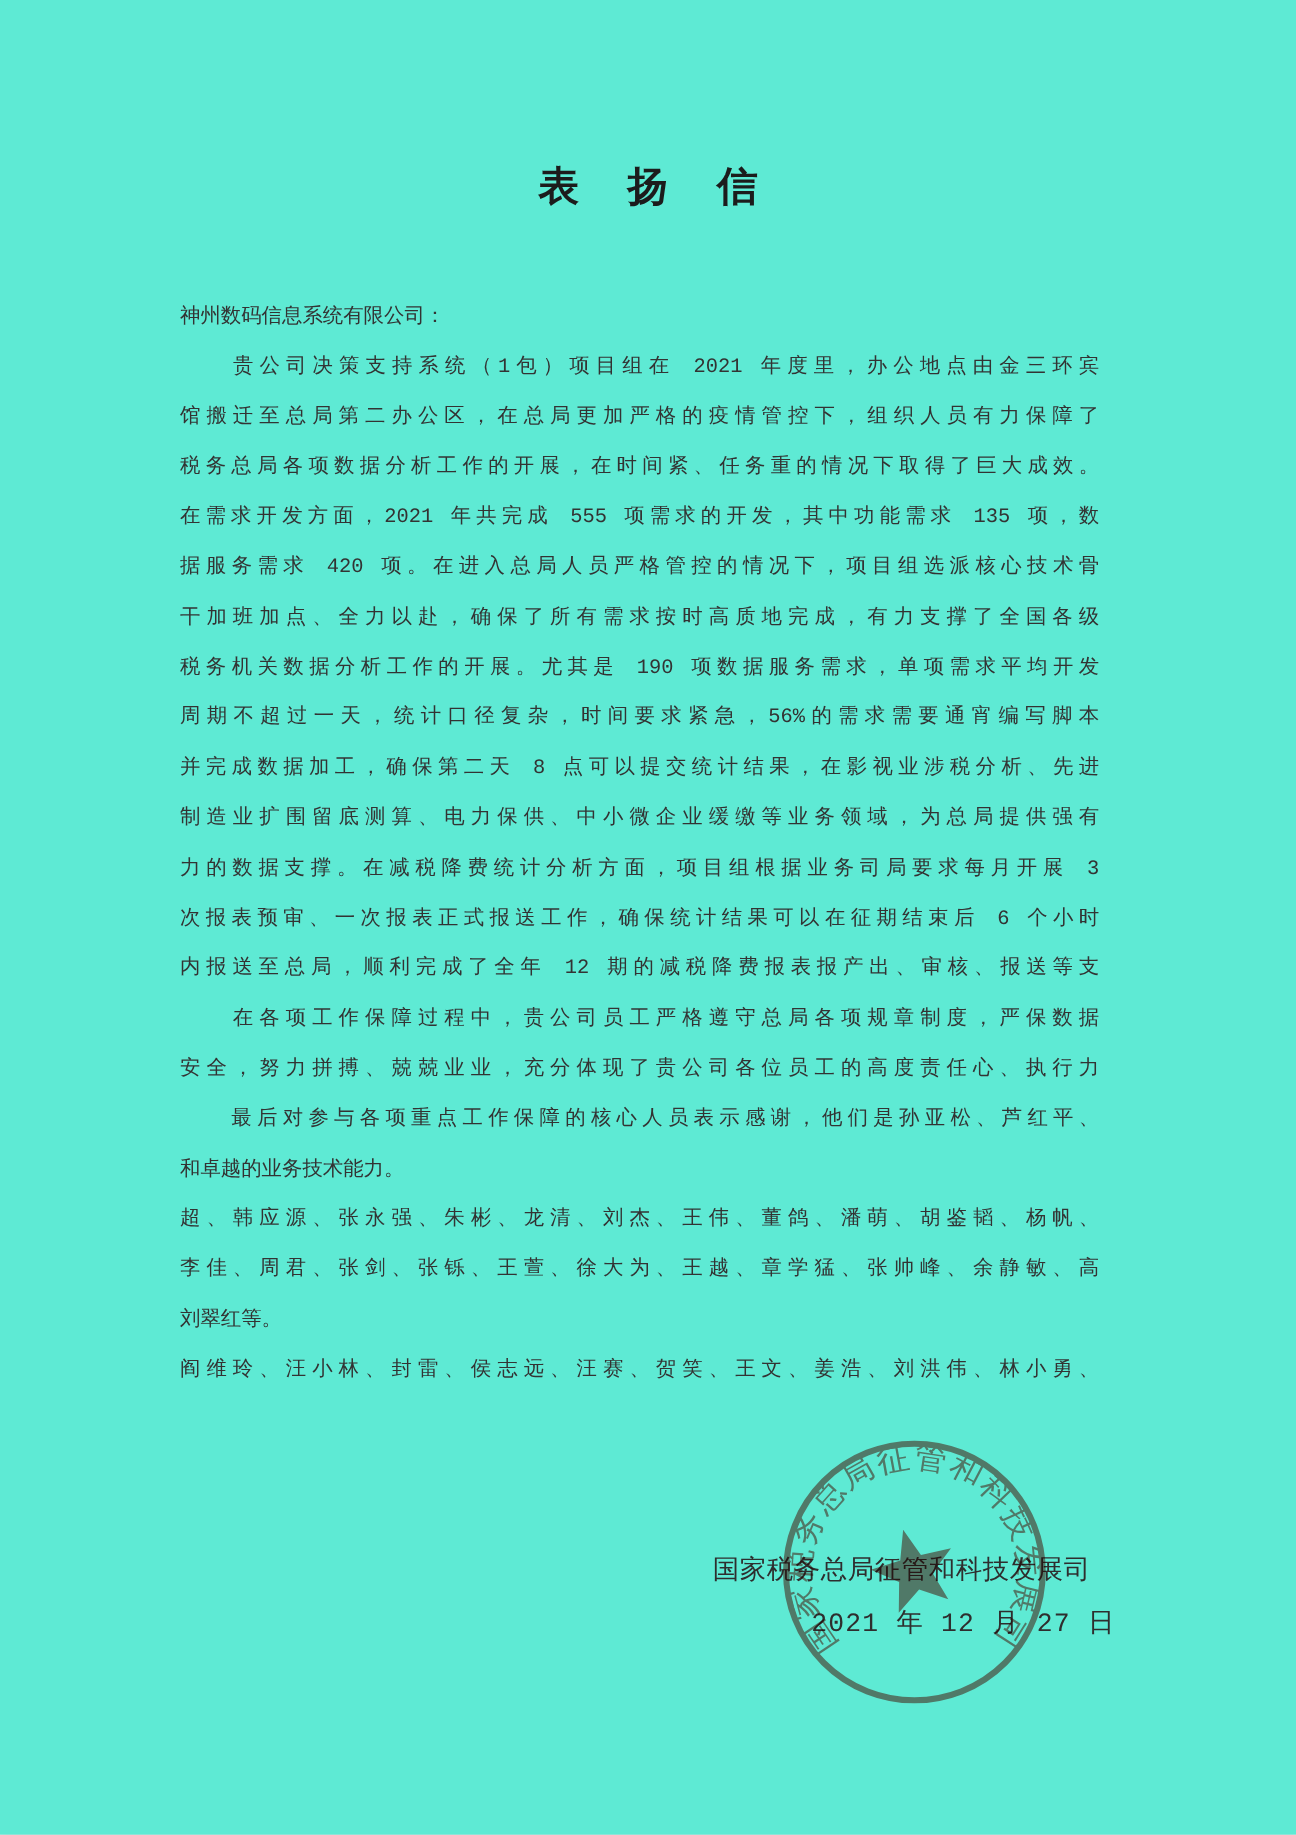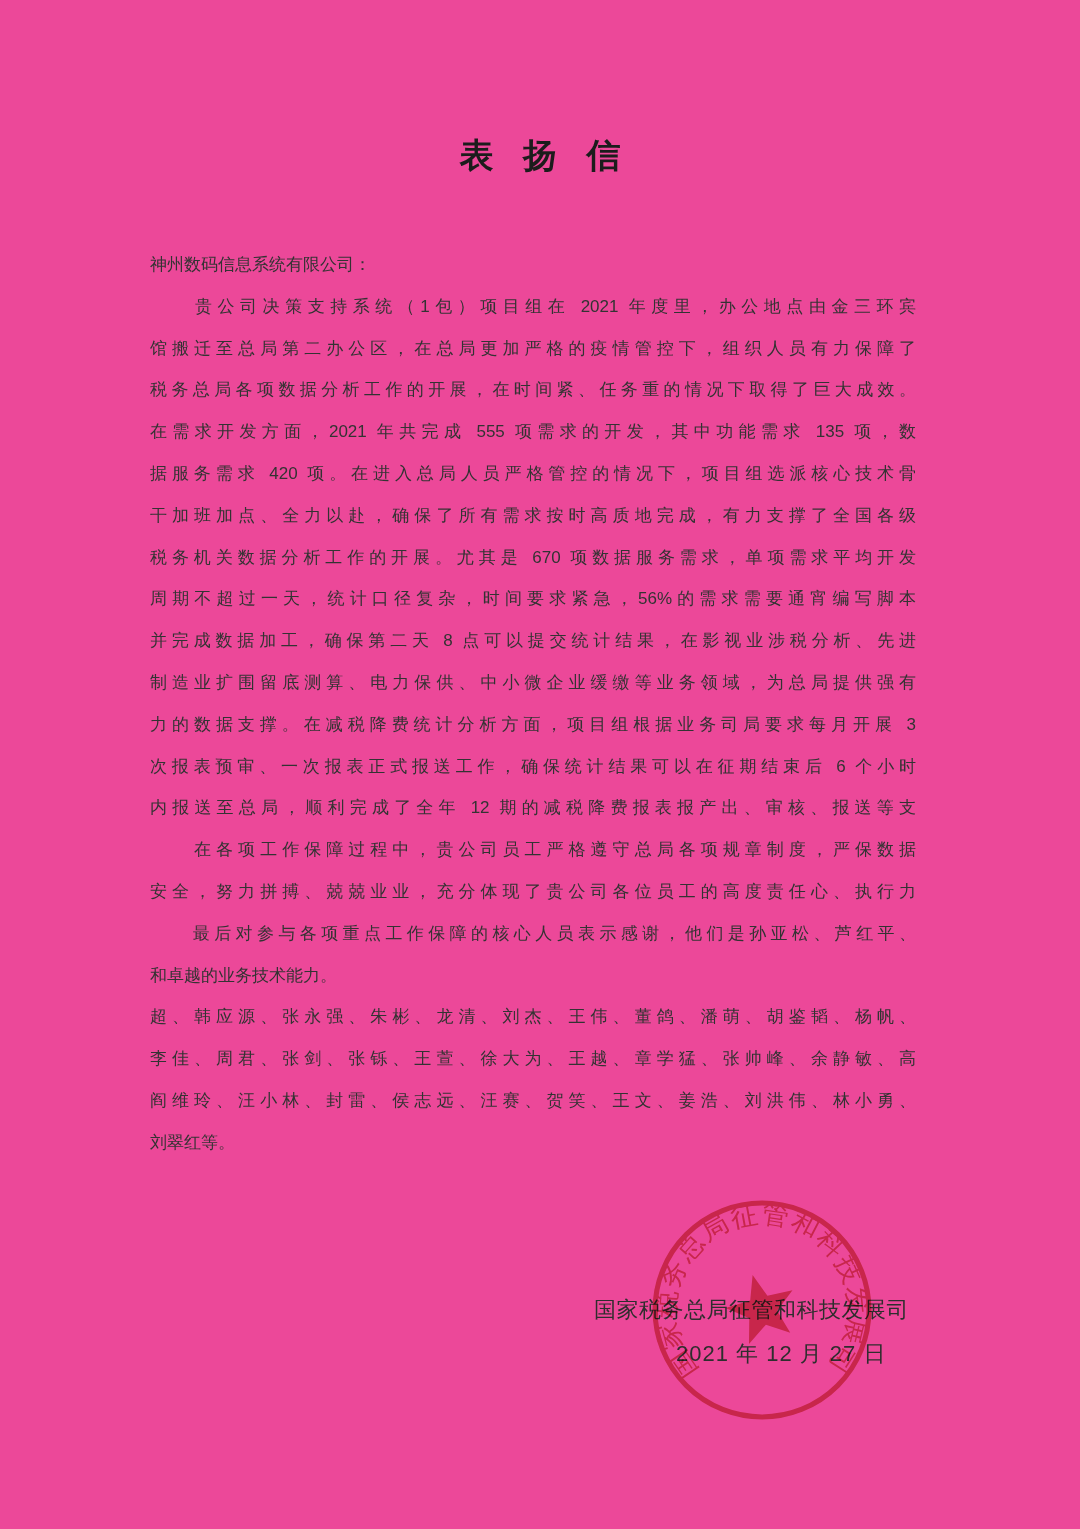--- a/index.html
+++ b/index.html
@@ -1,22 +1,22 @@
 <!DOCTYPE html>
 <html><head>
 <meta charset="utf-8">
 <style>
   html, body { margin: 0; padding: 0; background: #e9e9e9; }
   .page {
     position: relative;
     width: 1080px;
     height: 1529px;
     margin: 0 auto;
-    background: #ec4899;
-    font-family: Liberation Sans, sans-serif;
+    background: #5eead4;
+    font-family: Liberation Mono, monospace;
     overflow: hidden;
     box-shadow: 0 0 6px rgba(0,0,0,.15);
   }
   .title {
     position: absolute;
     top: 133px;
     left: 0;
     width: 100%;
     margin: 0;
     text-align: center;
@@ -83,35 +83,35 @@
   <div class="body">
     <div class="line">神州数码信息系统有限公司：</div>
     <div>
 
     <div class="line just">　　贵公司决策支持系统（1包）项目组在 2021 年度里，办公地点由金三环宾</div>
         <div class="line just">馆搬迁至总局第二办公区，在总局更加严格的疫情管控下，组织人员有力保障了</div>
         <div class="line just">税务总局各项数据分析工作的开展，在时间紧、任务重的情况下取得了巨大成效。</div>
         <div class="line just">在需求开发方面，2021 年共完成 555 项需求的开发，其中功能需求 135 项，数</div>
         <div class="line just">据服务需求 420 项。在进入总局人员严格管控的情况下，项目组选派核心技术骨</div>
         <div class="line just">干加班加点、全力以赴，确保了所有需求按时高质地完成，有力支撑了全国各级</div>
-        <div class="line just">税务机关数据分析工作的开展。尤其是 670 项数据服务需求，单项需求平均开发</div>
+        <div class="line just">税务机关数据分析工作的开展。尤其是 190 项数据服务需求，单项需求平均开发</div>
         <div class="line just">周期不超过一天，统计口径复杂，时间要求紧急，56%的需求需要通宵编写脚本</div>
         <div class="line just">并完成数据加工，确保第二天 8 点可以提交统计结果，在影视业涉税分析、先进</div>
         <div class="line just">制造业扩围留底测算、电力保供、中小微企业缓缴等业务领域，为总局提供强有</div>
         <div class="line just">力的数据支撑。在减税降费统计分析方面，项目组根据业务司局要求每月开展 3</div>
         <div class="line just">次报表预审、一次报表正式报送工作，确保统计结果可以在征期结束后 6 个小时</div>
         <div class="line just">内报送至总局，顺利完成了全年 12 期的减税降费报表报产出、审核、报送等支</div>
         <div class="line just">　　在各项工作保障过程中，贵公司员工严格遵守总局各项规章制度，严保数据</div>
         <div class="line just">安全，努力拼搏、兢兢业业，充分体现了贵公司各位员工的高度责任心、执行力</div>
         <div class="line just">　　最后对参与各项重点工作保障的核心人员表示感谢，他们是孙亚松、芦红平、</div>
         <div class="line">和卓越的业务技术能力。</div>
         <div class="line just">超、韩应源、张永强、朱彬、龙清、刘杰、王伟、董鸽、潘萌、胡鉴韬、杨帆、</div>
         <div class="line just">李佳、周君、张剑、张铄、王萱、徐大为、王越、章学猛、张帅峰、余静敏、高</div>
+        <div class="line">刘翠红等。</div>
         <div class="line just">阎维玲、汪小林、封雷、侯志远、汪赛、贺笑、王文、姜浩、刘洪伟、林小勇、</div>
-        <div class="line">刘翠红等。</div>
       </div>
   </div>
 
   <div class="signature">国家税务总局征管和科技发展司</div>
 
   <div class="sigdate">2021 年 12 月 27 日</div>
 
   <svg class="stamp" viewBox="0 0 222 222">
     <circle cx="111" cy="111" r="106" fill="none" stroke-width="5" stroke="#c9544a"></circle>
     <polygon points="101.7,76.2 116.4,97 141.2,91.4 126,111.8 139,133.6 114.9,125.5 98.1,144.6 98.4,119.2 75,109.1 99.3,101.6" fill="#c9544a"></polygon>

